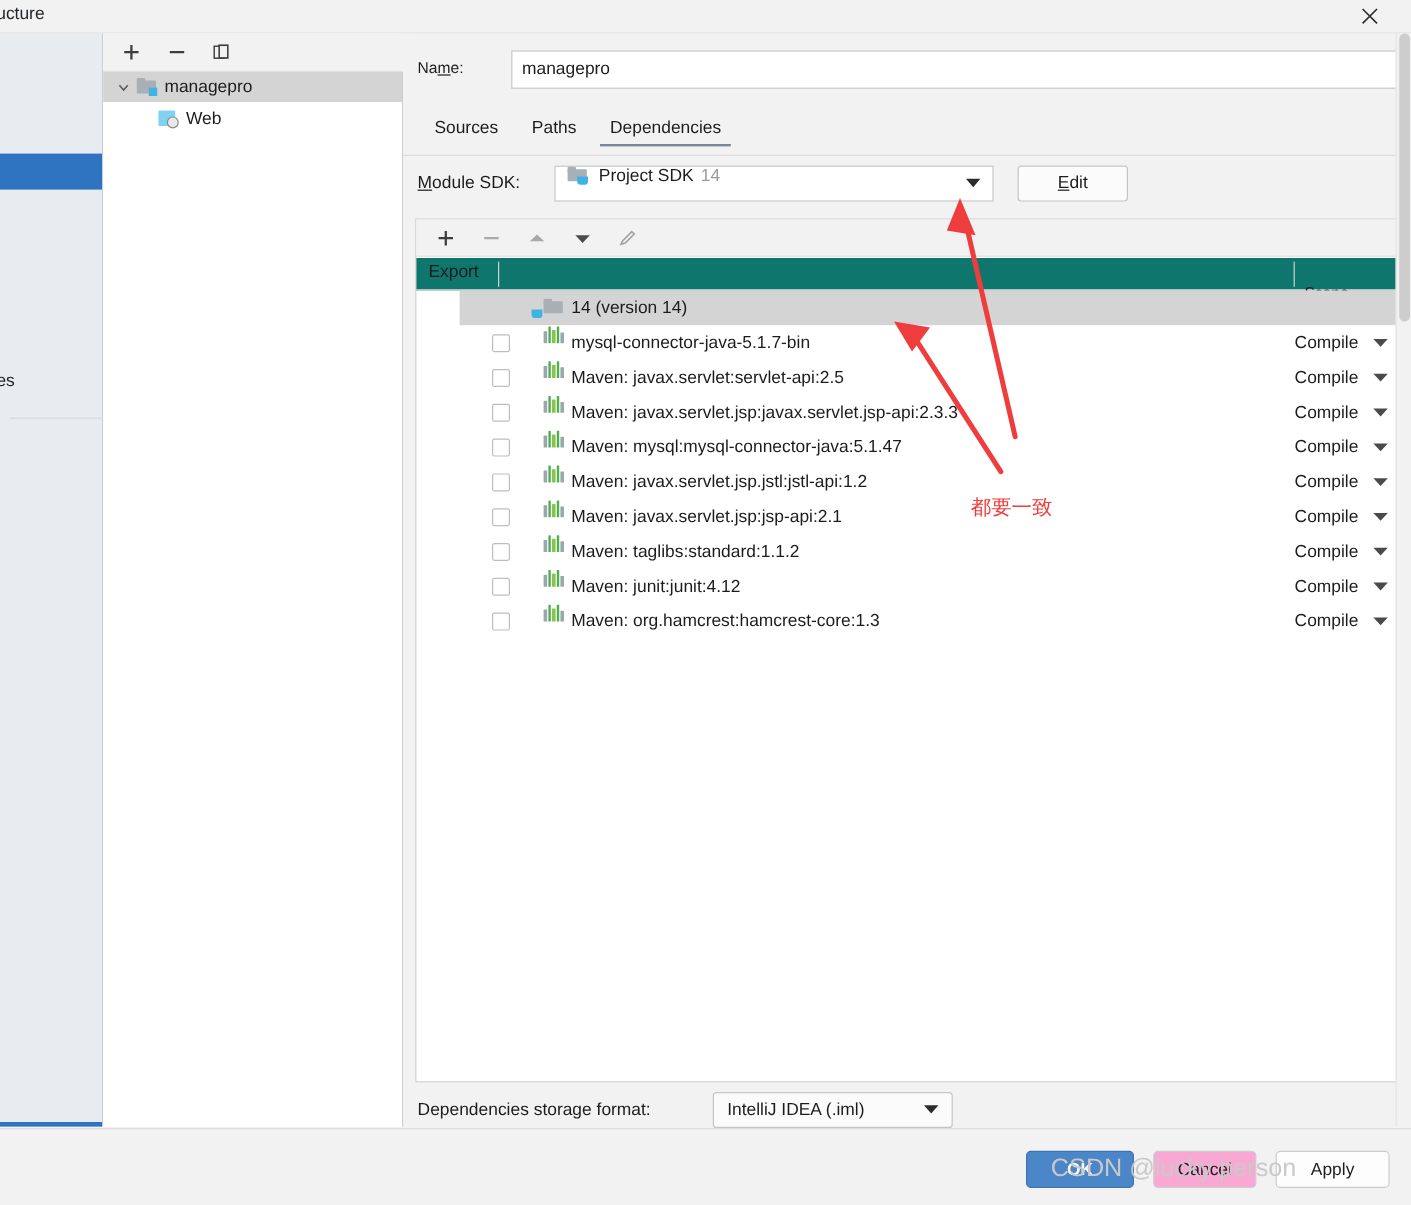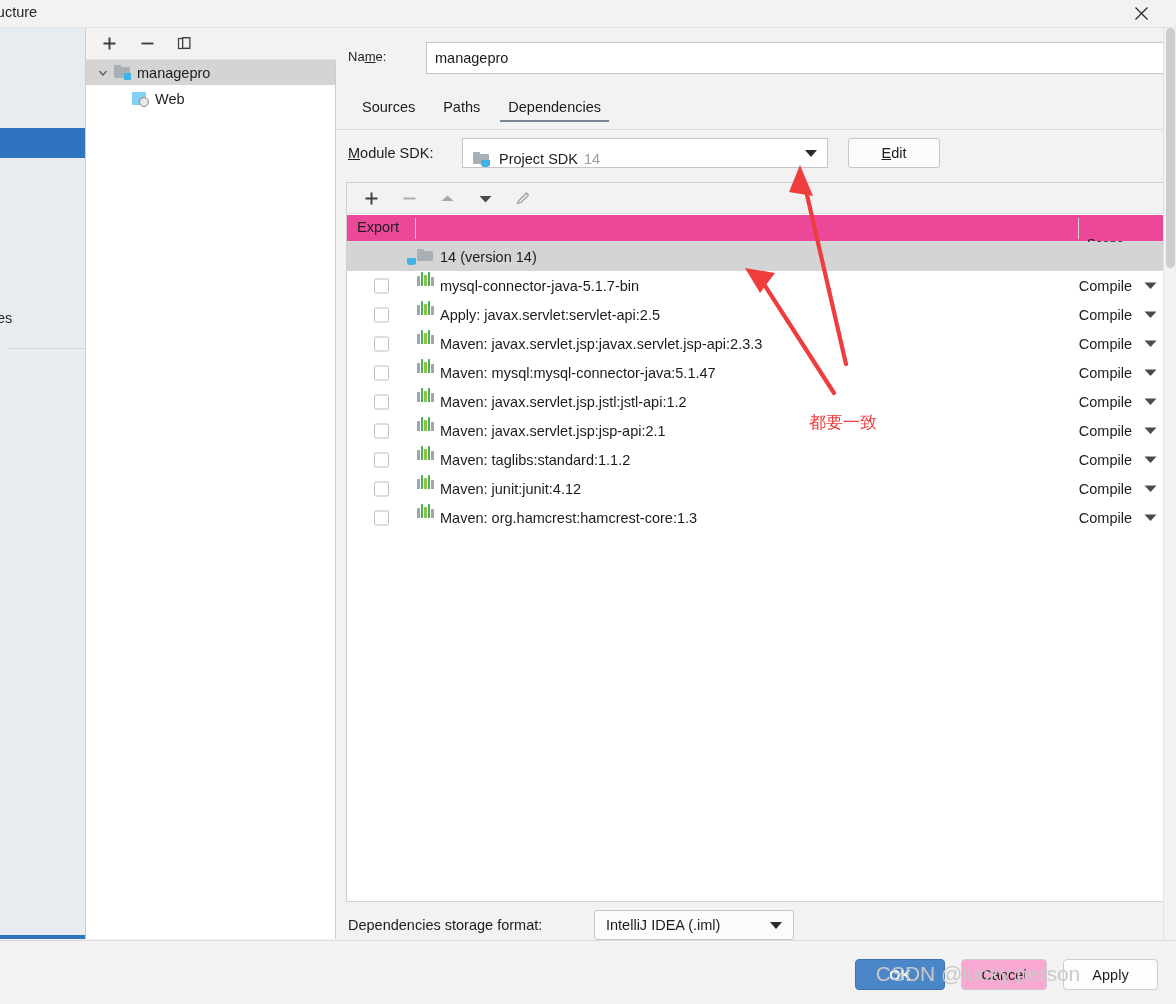--- a/index.html
+++ b/index.html
@@ -137,21 +137,21 @@
   }
   .tabs-divider {
     position: absolute; left: 0; top: 101px; width: 840px; height: 1px; background: #dcdcdc;
   }
 
   .sdk-row { position: absolute; left: 12px; top: 110px; width: 826px; height: 32px; }
   .sdk-label { position:absolute; left:0; top:7px; font-size:14.5px; }
   .sdk-combo {
     position: absolute; left: 114px; top: 0; width: 366px; height: 30px;
     background: #ffffff; border: 1px solid #c6c6c6; box-sizing: border-box;
-    display: flex; align-items: flex-end; padding-left: 10px; cursor: pointer;
+    display: flex; align-items: flex-start; padding-left: 10px; cursor: pointer;
   }
   .sdk-combo .combo-arrow {
     position:absolute; right: 9px; top: 50%; transform: translateY(-50%);
   }
   .ico-sdk {
     position: relative; width: 18px; height: 15px; margin-right: 8px; flex:0 0 auto;
   }
   .ico-sdk .s1 { position:absolute; left:0; top:2px; width:16px; height:10px; background:#a8b0b6; border-radius:1px; }
   .ico-sdk .s2 { position:absolute; left:0; top:0; width:7px; height:4px; background:#a8b0b6; border-radius:1px 1px 0 0; }
   .ico-sdk .s3 { position:absolute; right:1px; bottom:0px; width:9px; height:7px; background:#3fb3e3; border-radius:0 0 3px 3px; }
@@ -171,36 +171,36 @@
     border: 1px solid #d0d0d0; background: #ffffff; box-sizing: border-box;
   }
   .dep-toolbar {
     position: absolute; left: 0; top: 0; width: 826px; height: 31px;
     background: #f2f2f2; border-bottom: 1px solid #e2e2e2;
     display: flex; align-items: center; padding-left: 13px; gap: 16px;
     box-sizing: border-box;
   }
   .dep-head {
     position: absolute; left: 0; top: 32px; width: 826px; height: 27px;
-    background: #ec4899; border-bottom: 1px solid #d8d8d8;
+    background: #0f766e; border-bottom: 1px solid #d8d8d8;
     box-sizing: border-box;
   }
   .dep-head .col-export {
     position: absolute; left: 10px; top: 4px; font-size: 14.5px;
   }
   .dep-head .sep1 { position:absolute; left:68px; top:3px; width:1px; height:21px; background:#cfcfcf; }
   .dep-head .col-scope {
     position: absolute; left: 740px; top: 4px; font-size: 13px; margin-top: 17px;
   }
   .dep-head .sep2 { position:absolute; left:731px; top:3px; width:1px; height:21px; background:#cfcfcf; }
 
   .dep-rows { position: absolute; left: 0; top: 59px; width: 826px; }
   .dep-row {
     position: relative; height: 29px; display: flex; align-items: center;
-    font-size: 14.5px; cursor: default;
+    font-size: 14.5px; cursor: default; margin-left: 36px;
   }
   .dep-row.selected { background: #d4d4d4; }
   .cb {
     position: absolute; left: 27px; top: 50%; transform: translateY(-50%);
     width: 15px; height: 15px; border: 1px solid #bdbdbd; border-radius: 2px;
     background: #ffffff; box-sizing: border-box; cursor: pointer;
   }
   .dep-ico { position: absolute; left: 70px; top: 50%; transform: translateY(-50%); }
   .dep-text { position: absolute; left: 93px; white-space: nowrap; }
   .dep-text.modsrc { color: #2626cc; }
@@ -432,21 +432,21 @@
             <span>Compile</span>
             <svg width="13" height="9" viewBox="0 0 13 9">
                 <path d="M0.5 1.5 L12.5 1.5 L6.5 8 Z" fill="#4a4a4a"></path>
               </svg>
           </span>
         </div>
 
         <div class="dep-row">
           <span class="cb"></span>
           <span class="dep-ico"><span class="ico-jar"><i></i><i></i><i></i><i></i><i></i></span></span>
-          <span class="dep-text">Apply: javax.servlet:servlet-api:2.5</span>
+          <span class="dep-text">Maven: javax.servlet:servlet-api:2.5</span>
           <span class="dep-scope">
             <span>Compile</span>
             <svg width="13" height="9" viewBox="0 0 13 9">
                 <path d="M0.5 1.5 L12.5 1.5 L6.5 8 Z" fill="#4a4a4a"></path>
               </svg>
           </span>
         </div>
 
         <div class="dep-row">
           <span class="cb"></span>

